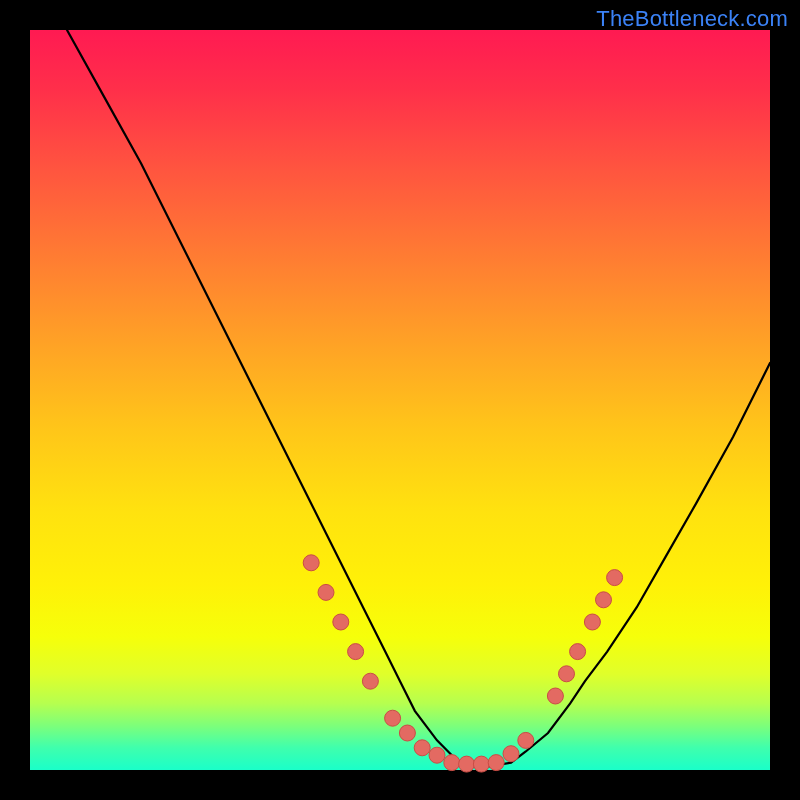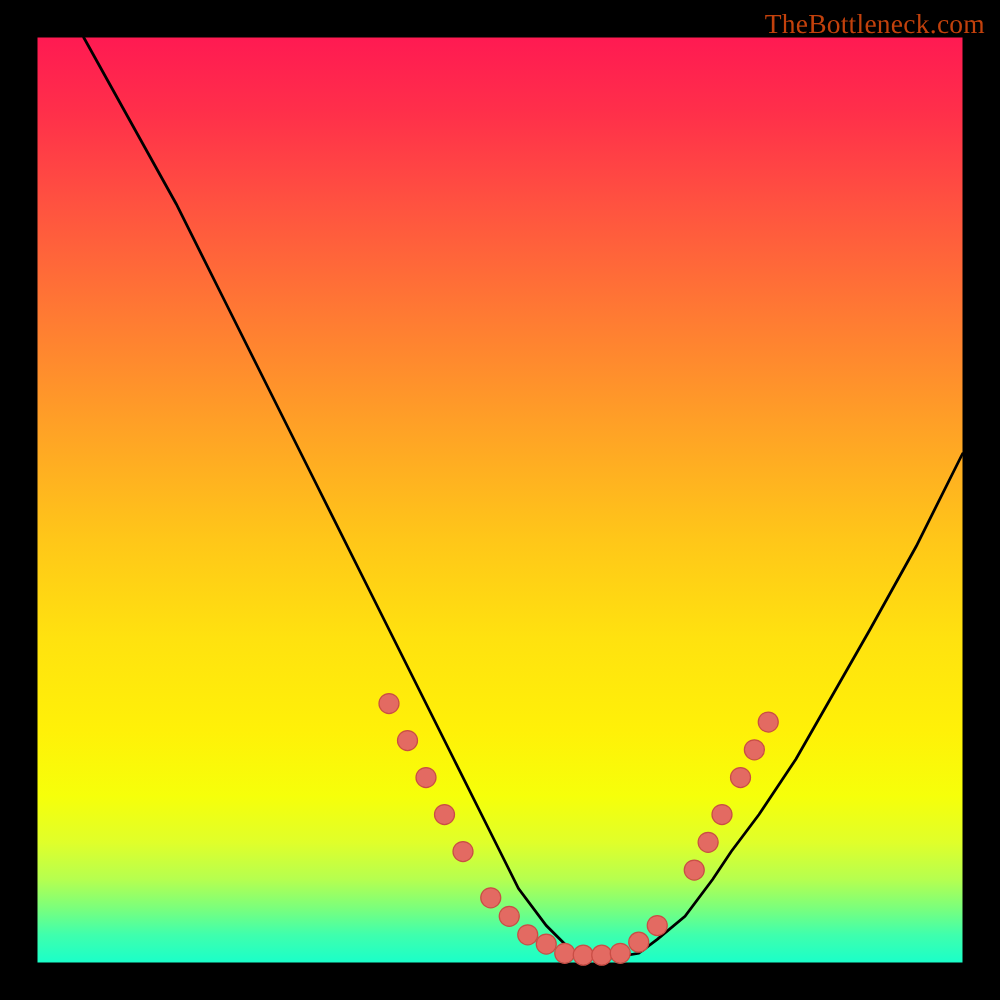--- a/index.html
+++ b/index.html
@@ -36,25 +36,24 @@
       #e0ff2a 87%,
       #b6ff4f 91%,
       #7dff7a 94%,
       #3fffad 97%,
       #1affc9 100%);
   }
   .watermark {
     position: absolute;
     top: 6px;
     right: 12px;
-    color: #c2410c;
+    color: #3b82f6;
     font-size: 22px;
     letter-spacing: 0.2px;
     font-weight: 500;
-    font-family: Liberation Serif, serif;
   }
   svg.curve {
     position: absolute;
     left: 0; top: 0;
     width: 740px;
     height: 740px;
     overflow: visible;
   }
 </style>
 </head>

